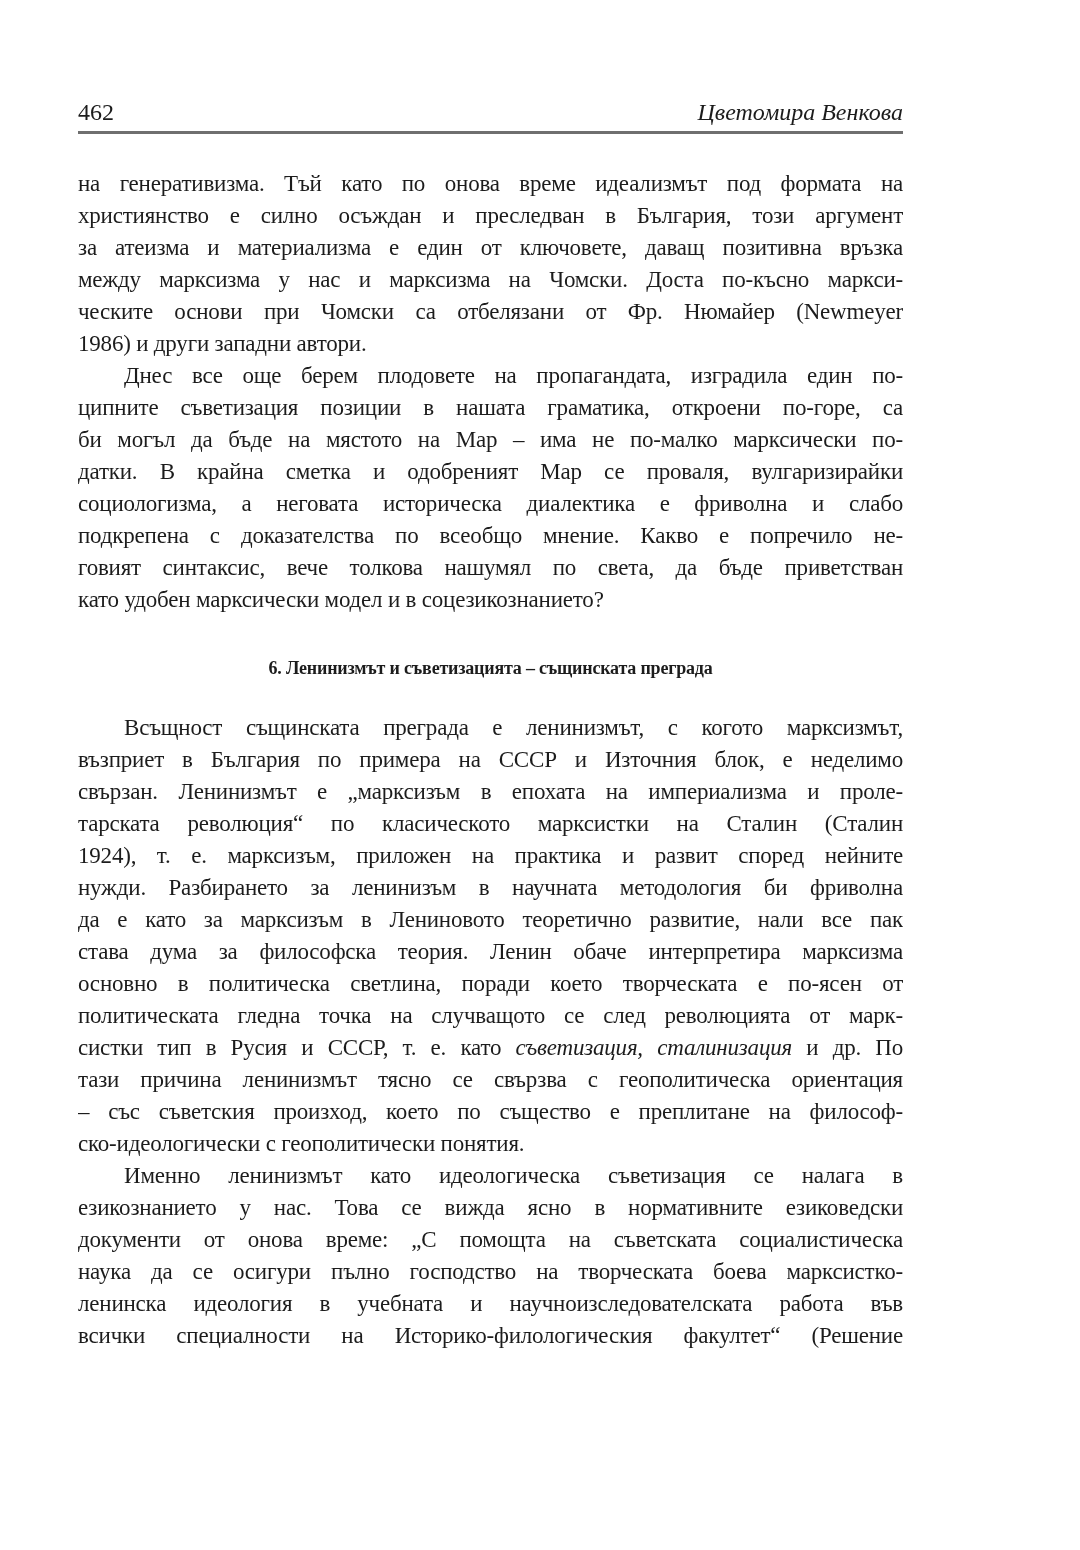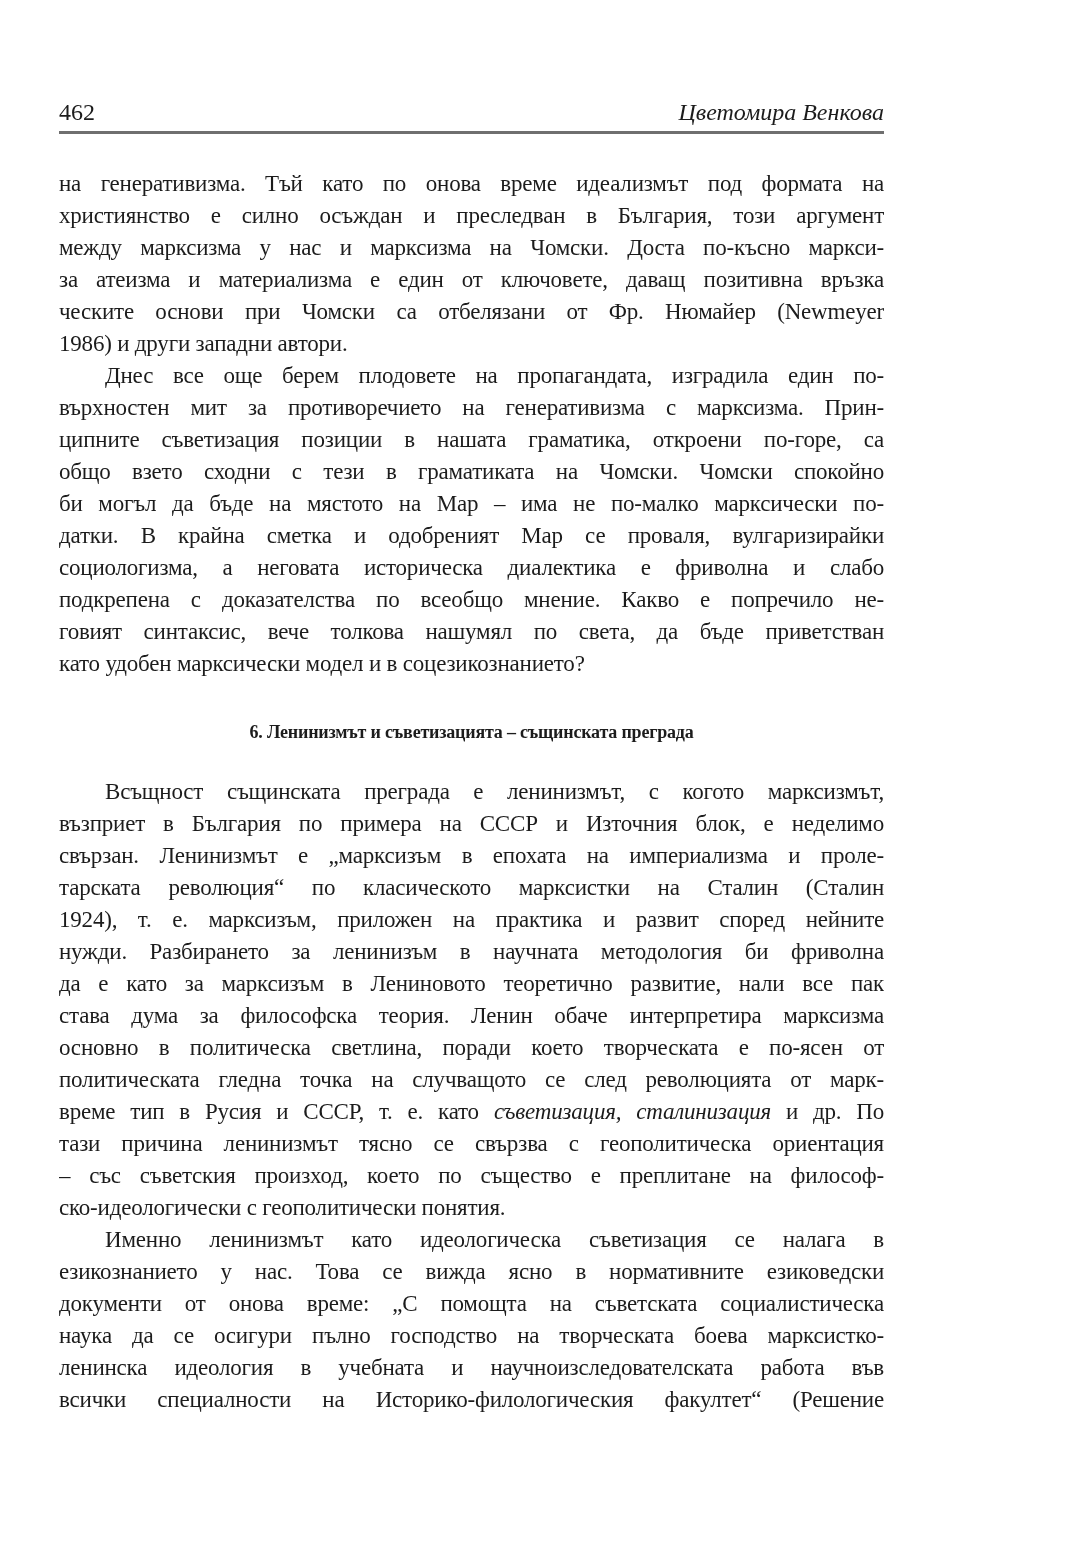--- a/index.html
+++ b/index.html
@@ -8,21 +8,21 @@
     width: 1080px;
     height: 1550px;
     background: #ffffff;
     font-family: "Liberation Serif", serif;
     color: #1c1c1c;
     overflow: hidden;
     box-sizing: border-box;
   }
   .content {
     width: 825px;
-    margin-left: 59px;
+    margin-left: 78px;
   }
   .pg-header {
     position: relative;
     padding-top: 100px;
     font-size: 24px;
     line-height: 24px;
   }
   .pg-num {
     position: absolute;
     left: 0;
@@ -72,50 +72,48 @@
     <header class="pg-header">
       <span class="pg-num">462</span>
       <span class="running">Цветомира Венкова</span>
       <hr class="rule">
     </header>
 
     <main class="body-text">
       <section>
           <div class="line"><span>на генеративизма. Тъй като по онова време идеализмът под формата на</span></div>
           <div class="line"><span>християнство е силно осъждан и преследван в България, този аргумент</span></div>
+          <div class="line"><span>за атеизма и материализма е един от ключовете, даващ позитивна връзка</span></div>
           <div class="line"><span>между марксизма у нас и марксизма на Чомски. Доста по-късно маркси-</span></div>
-          <div class="line"><span>за атеизма и материализма е един от ключовете, даващ позитивна връзка</span></div>
           <div class="line"><span>ческите основи при Чомски са отбелязани от Фр. Нюмайер (Newmeyer</span></div>
           <div class="line end"><span>1986) и други западни автори.</span></div>
         </section>
       <section>
           <div class="line indent"><span>Днес все още берем плодовете на пропагандата, изградила един по-</span></div>
-          <div class="line"><span>върхностен мит за противоречието на генеративизма с марксизма. Прин-</span></div>
           <div class="line"><span>ципните съветизация позиции в нашата граматика, откроени по-горе, са</span></div>
-          <div class="line"><span>общо взето сходни с тези в граматиката на Чомски. Чомски спокойно</span></div>
           <div class="line"><span>би могъл да бъде на мястото на Мар – има не по-малко марксически по-</span></div>
           <div class="line"><span>датки. В крайна сметка и одобреният Мар се проваля, вулгаризирайки</span></div>
           <div class="line"><span>социологизма, а неговата историческа диалектика е фриволна и слабо</span></div>
           <div class="line"><span>подкрепена с доказателства по всеобщо мнение. Какво е попречило не-</span></div>
           <div class="line"><span>говият синтаксис, вече толкова нашумял по света, да бъде приветстван</span></div>
           <div class="line end"><span>като удобен марксически модел и в соцезикознанието?</span></div>
         </section>
       <h2 class="heading">6. Ленинизмът и съветизацията – същинската преграда</h2>
       <section>
           <div class="line indent"><span>Всъщност същинската преграда е ленинизмът, с когото марксизмът,</span></div>
           <div class="line"><span>възприет в България по примера на СССР и Източния блок, е неделимо</span></div>
           <div class="line"><span>свързан. Ленинизмът е „марксизъм в епохата на империализма и проле-</span></div>
           <div class="line"><span>тарската революция“ по класическото марксистки на Сталин (Сталин</span></div>
           <div class="line"><span>1924), т. е. марксизъм, приложен на практика и развит според нейните</span></div>
           <div class="line"><span>нужди. Разбирането за ленинизъм в научната методология би фриволна</span></div>
           <div class="line"><span>да е като за марксизъм в Лениновото теоретично развитие, нали все пак</span></div>
           <div class="line"><span>става дума за философска теория. Ленин обаче интерпретира марксизма</span></div>
           <div class="line"><span>основно в политическа светлина, поради което творческата е по-ясен от</span></div>
           <div class="line"><span>политическата гледна точка на случващото се след революцията от марк-</span></div>
-          <div class="line"><span>време тип в Русия и СССР, т. е. като </span><em>съветизация, сталинизация</em><span> и др. По</span></div>
+          <div class="line"><span>систки тип в Русия и СССР, т. е. като </span><em>съветизация, сталинизация</em><span> и др. По</span></div>
           <div class="line"><span>тази причина ленинизмът тясно се свързва с геополитическа ориентация</span></div>
           <div class="line"><span>– със съветския произход, което по същество е преплитане на философ-</span></div>
           <div class="line end"><span>ско-идеологически с геополитически понятия.</span></div>
         </section>
       <section>
           <div class="line indent"><span>Именно ленинизмът като идеологическа съветизация се налага в</span></div>
           <div class="line"><span>езикознанието у нас. Това се вижда ясно в нормативните езиковедски</span></div>
           <div class="line"><span>документи от онова време: „С помощта на съветската социалистическа</span></div>
           <div class="line"><span>наука да се осигури пълно господство на творческата боева марксистко-</span></div>
           <div class="line"><span>ленинска идеология в учебната и научноизследователската работа във</span></div>

